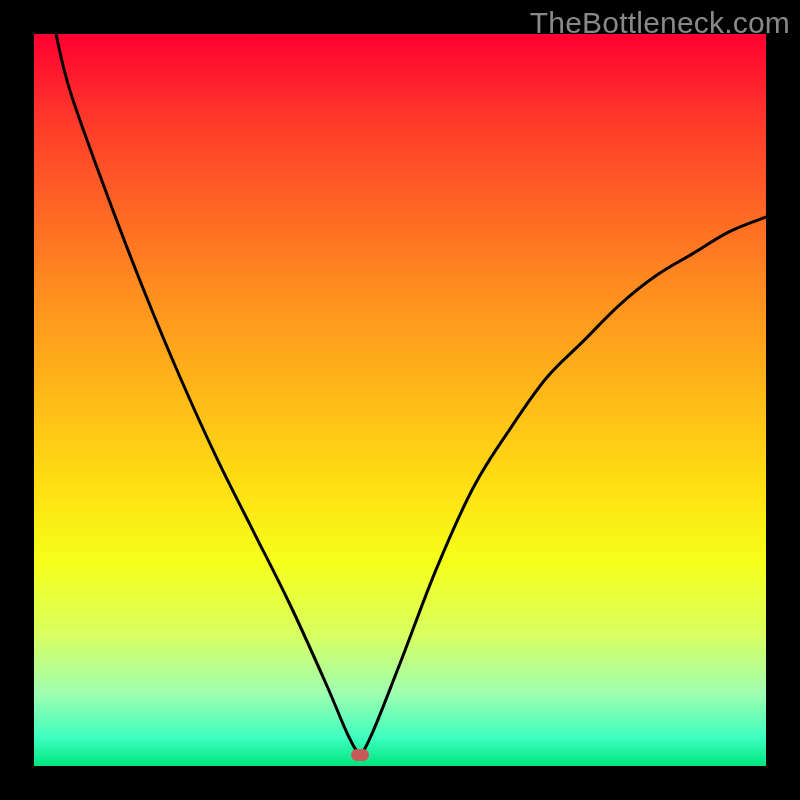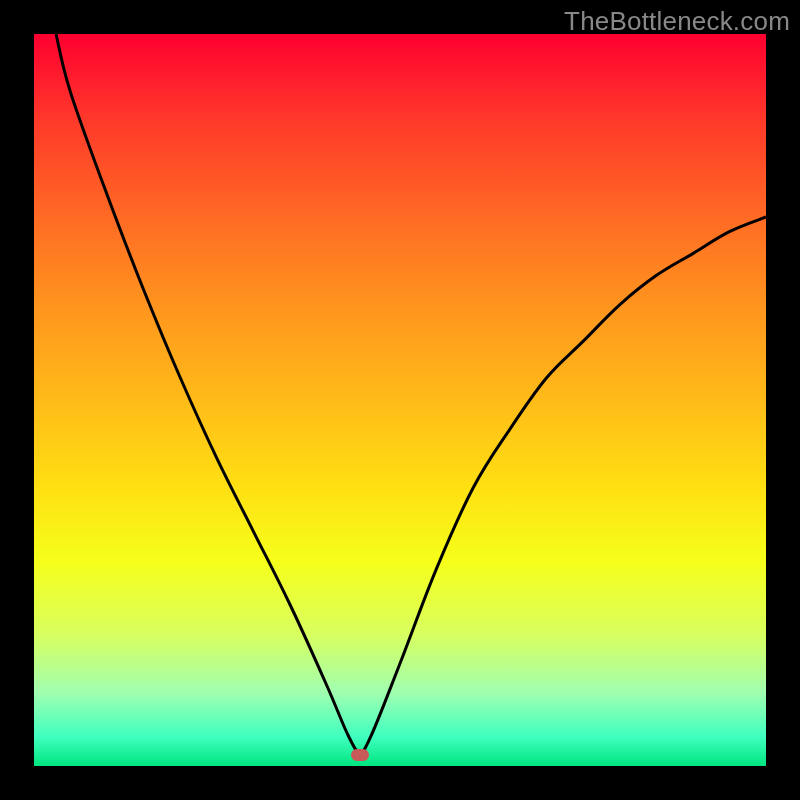--- a/index.html
+++ b/index.html
@@ -36,21 +36,21 @@
       #a0ffb0 90%,
       #40ffc0 96%,
       #00e57f 100%
     );
   }
   .watermark {
     position: absolute;
     top: 6px;
     right: 10px;
     font-family: Arial, Helvetica, sans-serif;
-    font-size: 26px;
+    font-size: 30px;
     color: #888;
     font-weight: 500;
     letter-spacing: 0.2px;
   }
   svg.curve {
     position: absolute;
     left: 0;
     top: 0;
   }
   .marker {

